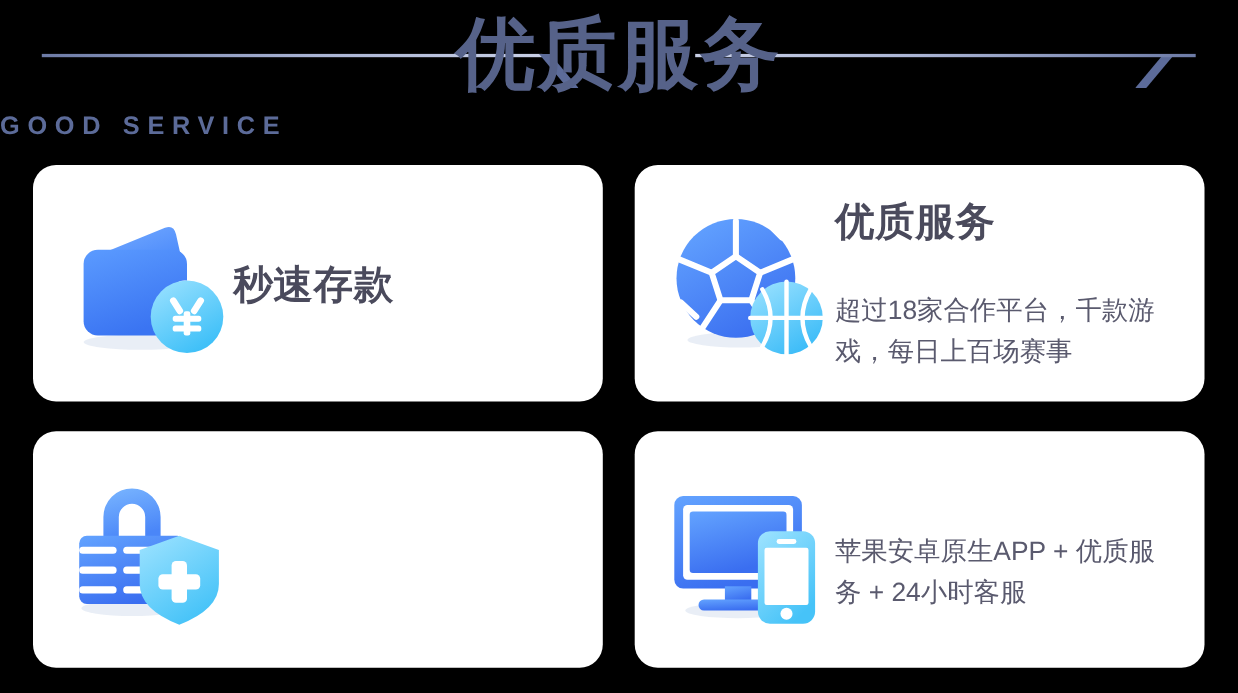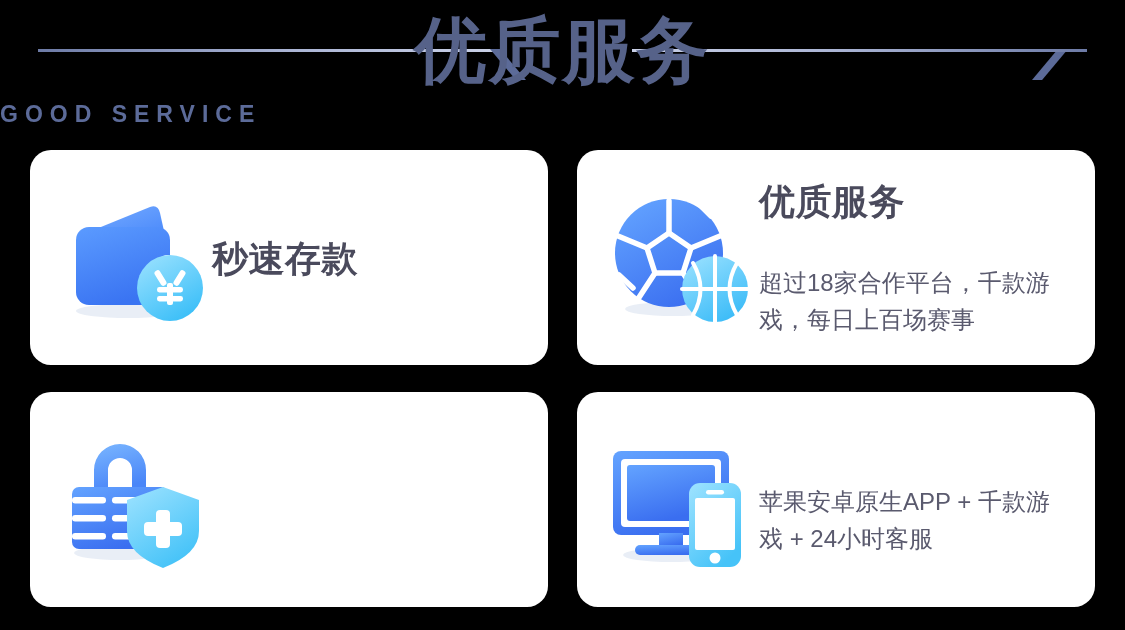--- a/index.html
+++ b/index.html
@@ -320,17 +320,17 @@
 
         <rect x="30" y="120" width="72" height="10" rx="5" fill="url(#mg1)"></rect>
 
         <rect x="84" y="58" width="52" height="84" rx="11" fill="url(#pg1)"></rect>
         <rect x="90" y="73" width="40" height="52" rx="2" fill="#ffffff"></rect>
         <rect x="101" y="65" width="18" height="4.5" rx="2.2" fill="#ffffff"></rect>
         <circle cx="110" cy="133" r="5.5" fill="#ffffff"></circle>
       </svg>
     </div>
     <div class="card-text">
-      <div class="card-desc wide">苹果安卓原生APP + 千款游戏 + 24小时客服</div>
+      <div class="card-desc wide">苹果安卓原生APP + 优质服务 + 24小时客服</div>
     </div>
   </div>
 
 </div>
 
 </body></html>

